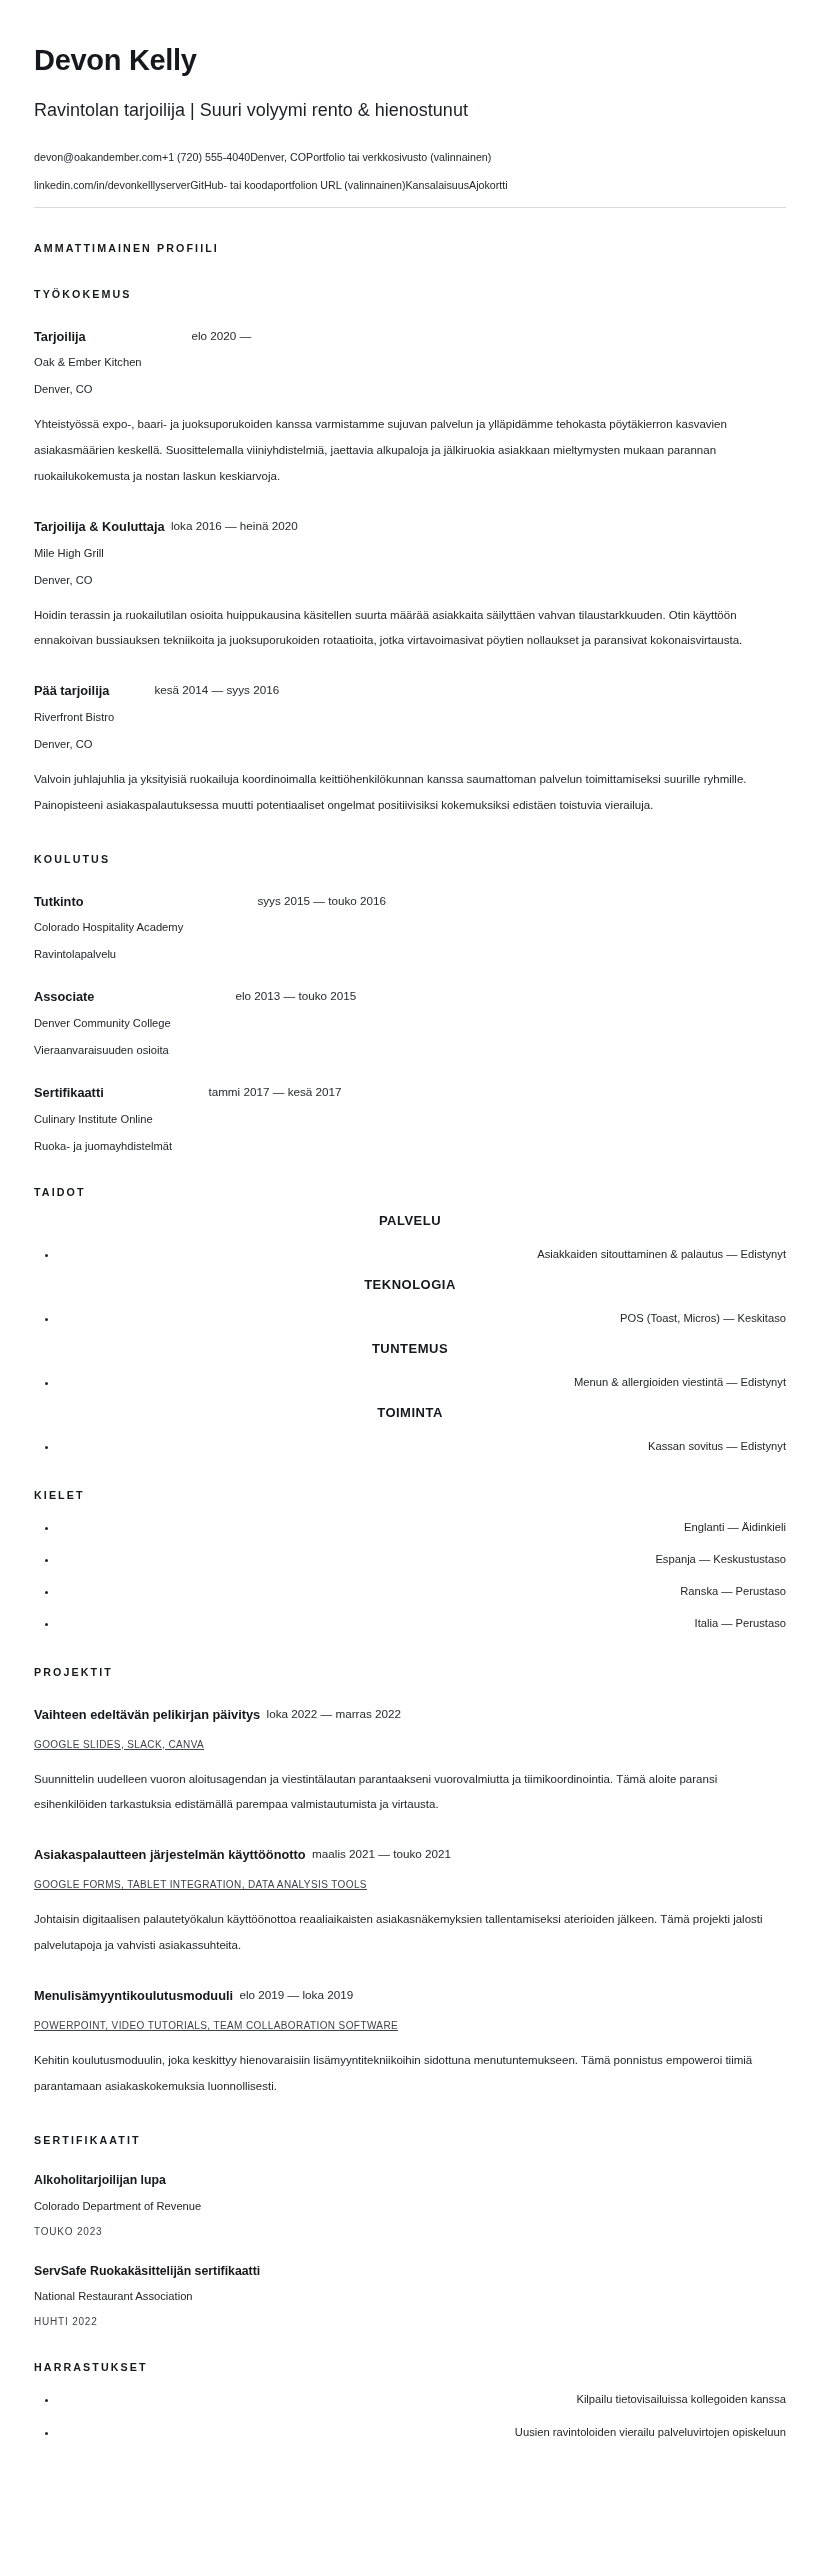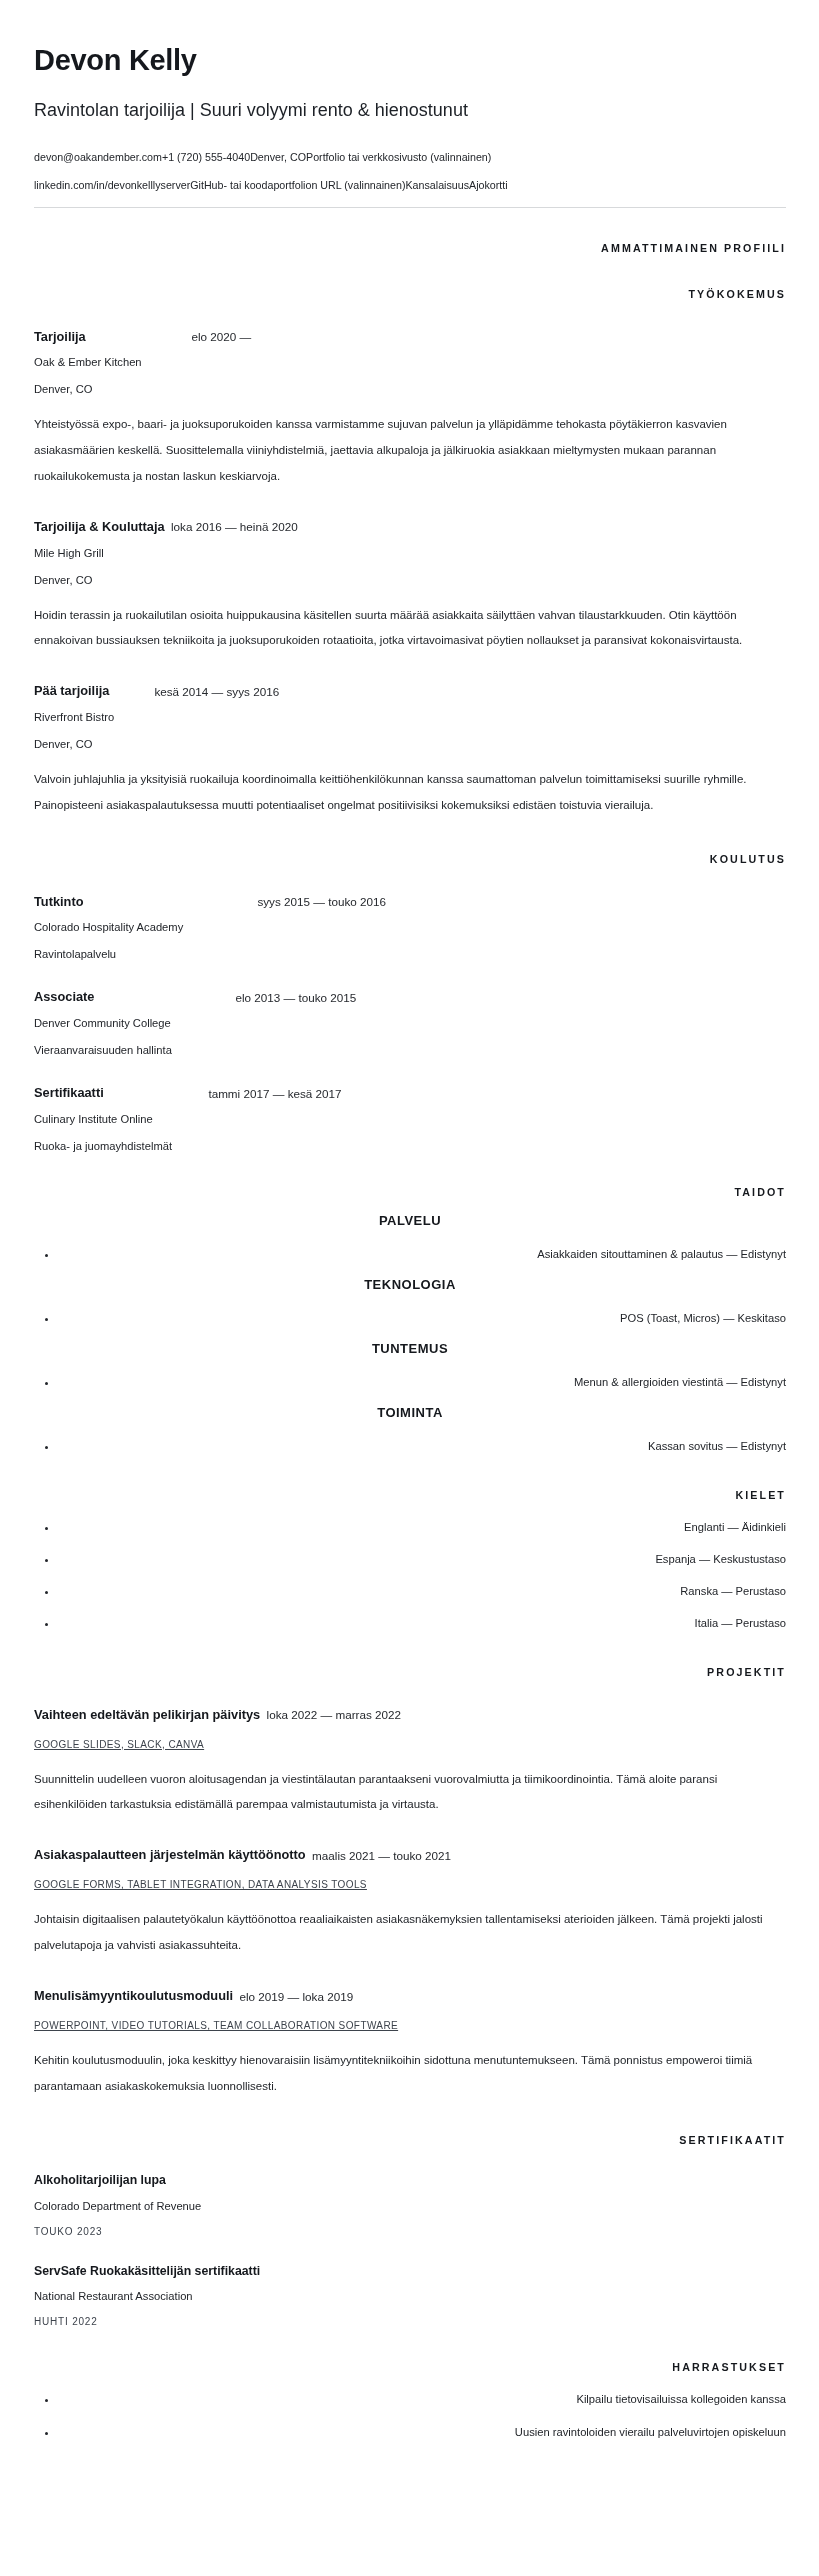--- a/index.html
+++ b/index.html
@@ -41,33 +41,32 @@
   }
 
   
   .section-heading {
     font-size: 10.7px;
     font-weight: 700;
     letter-spacing: 2.1px;
     color: #15181d;
     margin: 34px 0 0 0;
     text-transform: uppercase;
-    text-align: right;
   }
   .profile-text {
     font-size: 11.5px;
     line-height: 2.25;
     margin: 21.3px 0 0 0;
     color: #22252a;
   }
 
   
   .entry-head {
     display: flex;
-    align-items: center;
+    align-items: flex-start;
     gap: 6.4px;
     margin-top: 29px;
   }
   .entry-title {
     font-size: 12.8px;
     font-weight: 700;
     color: #15181d;
     line-height: 1.25;
   }
   .entry-dates {
@@ -203,21 +202,21 @@
       <div class="entry-company">Colorado Hospitality Academy</div>
       <div class="entry-location">Ravintolapalvelu</div>
     </article>
 
     <article>
       <div class="entry-head">
         <span class="entry-title minw-e2">Associate</span>
         <span class="entry-dates">elo 2013 — touko 2015</span>
       </div>
       <div class="entry-company">Denver Community College</div>
-      <div class="entry-location">Vieraanvaraisuuden hallinta</div>
+      <div class="entry-location">Vieraanvaraisuuden osioita</div>
     </article>
 
     <article>
       <div class="entry-head">
         <span class="entry-title minw-e3">Sertifikaatti</span>
         <span class="entry-dates">tammi 2017 — kesä 2017</span>
       </div>
       <div class="entry-company">Culinary Institute Online</div>
       <div class="entry-location">Ruoka- ja juomayhdistelmät</div>
     </article>

